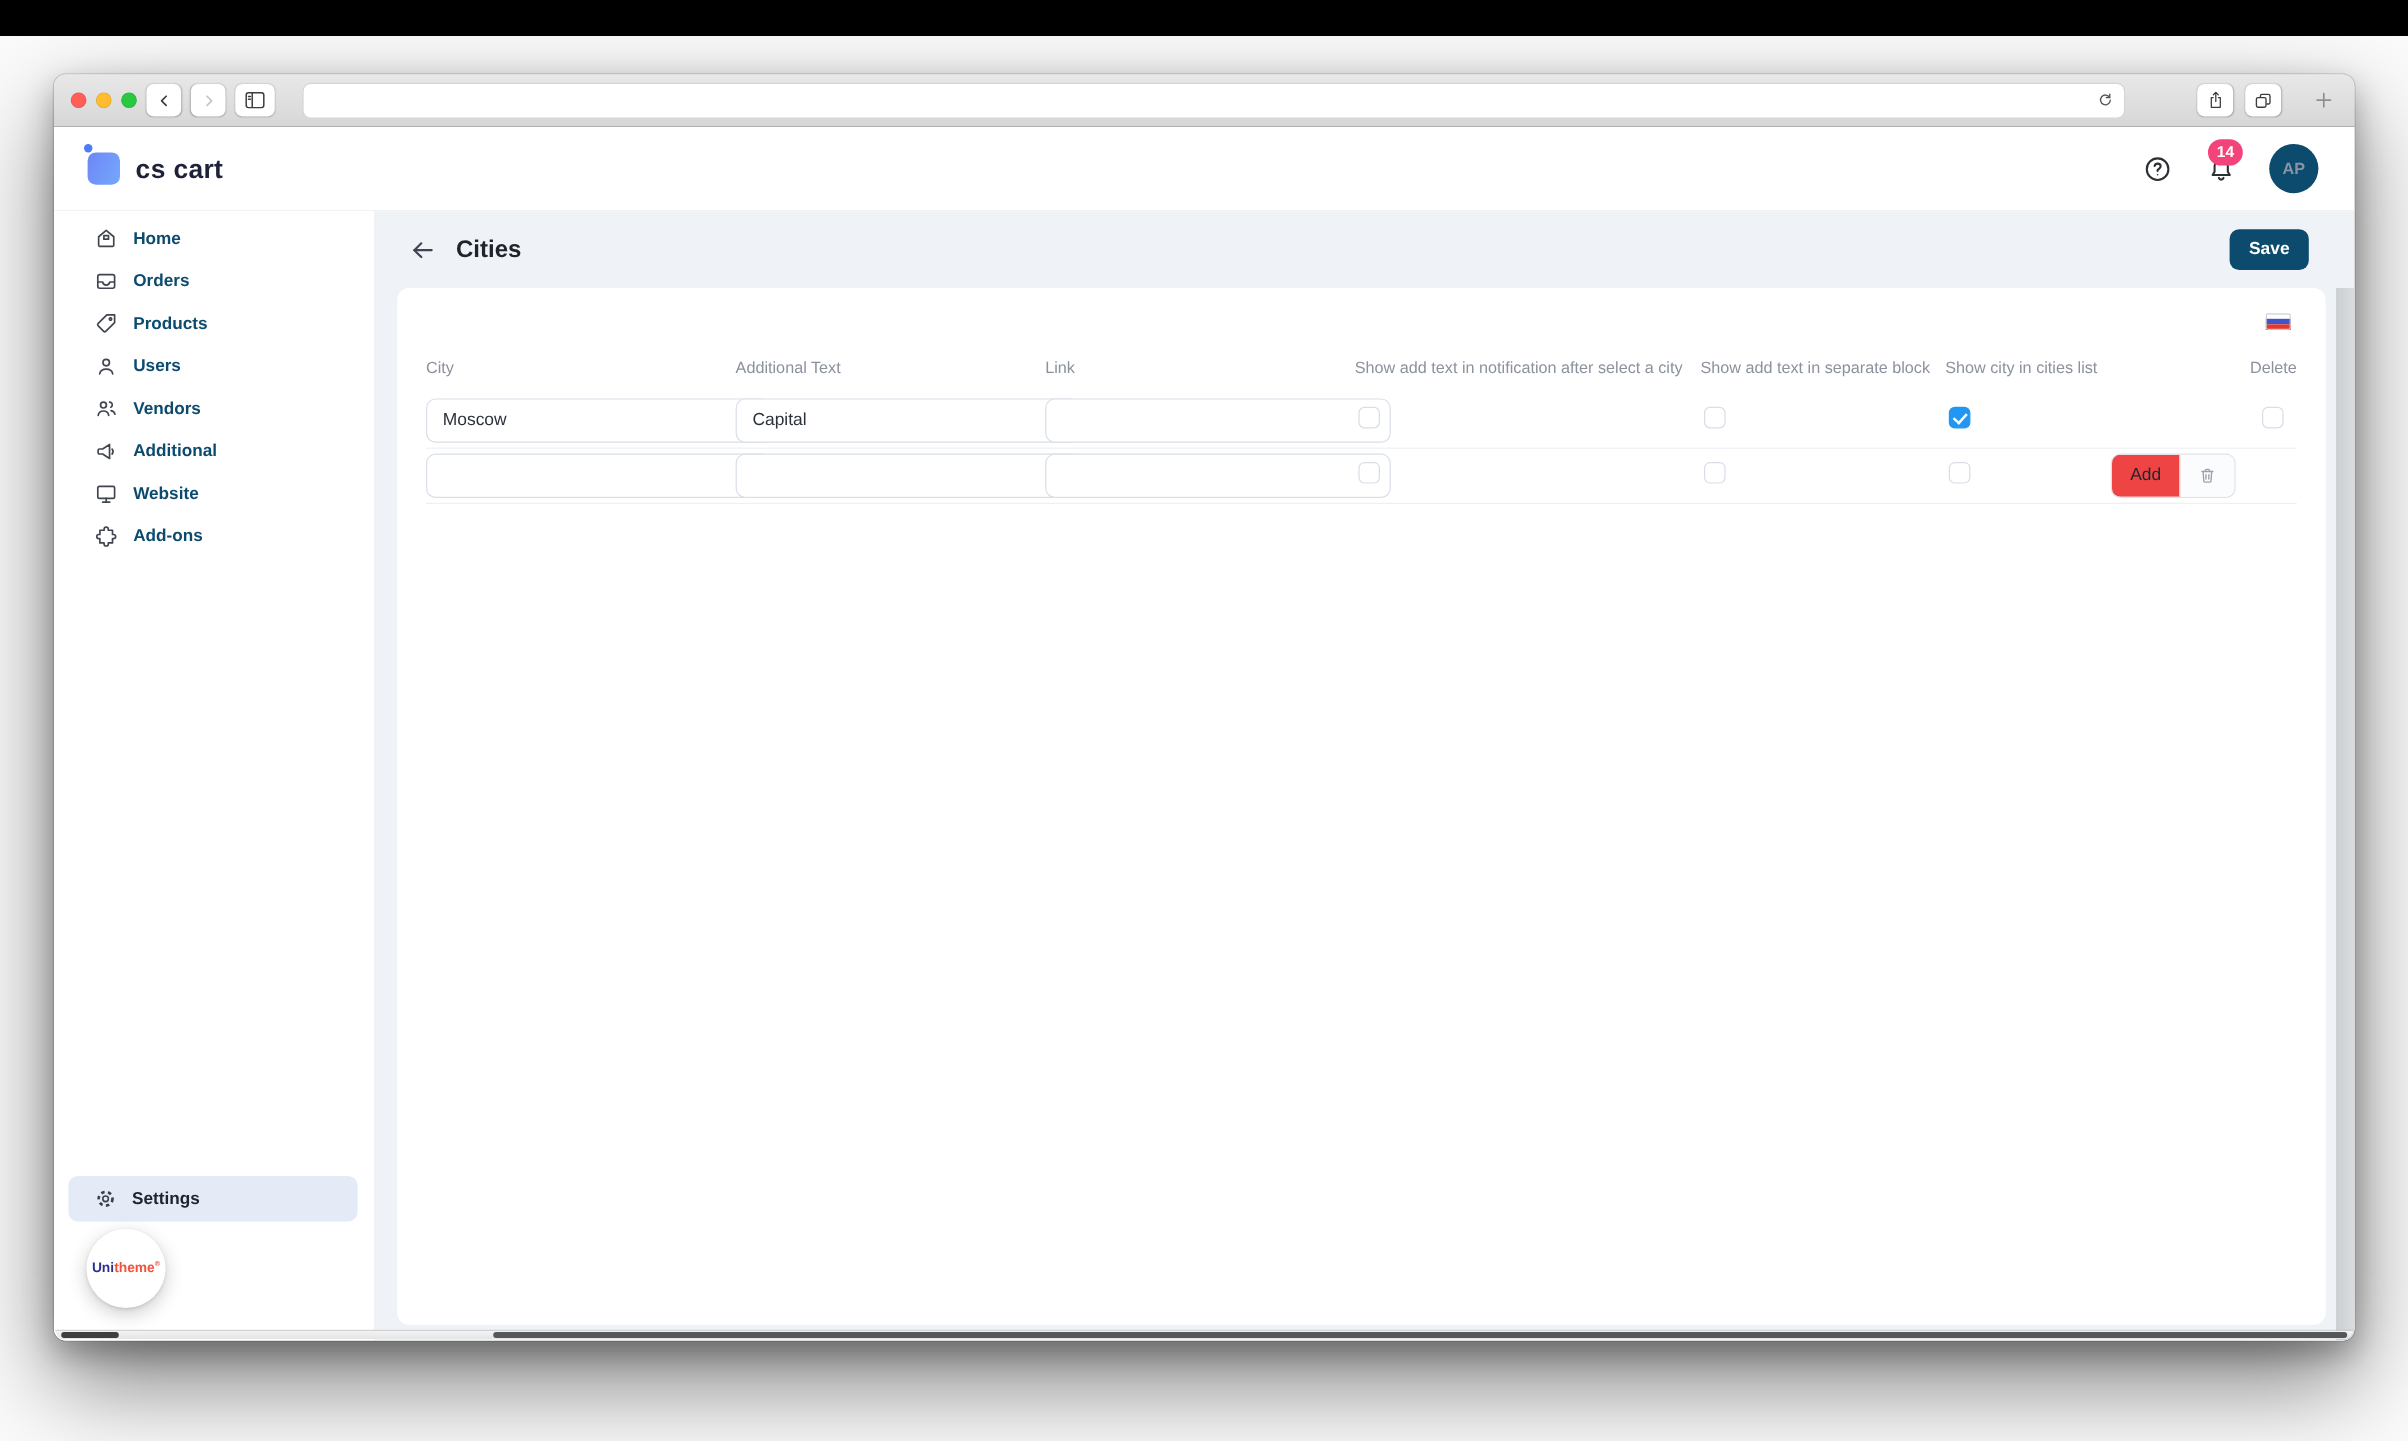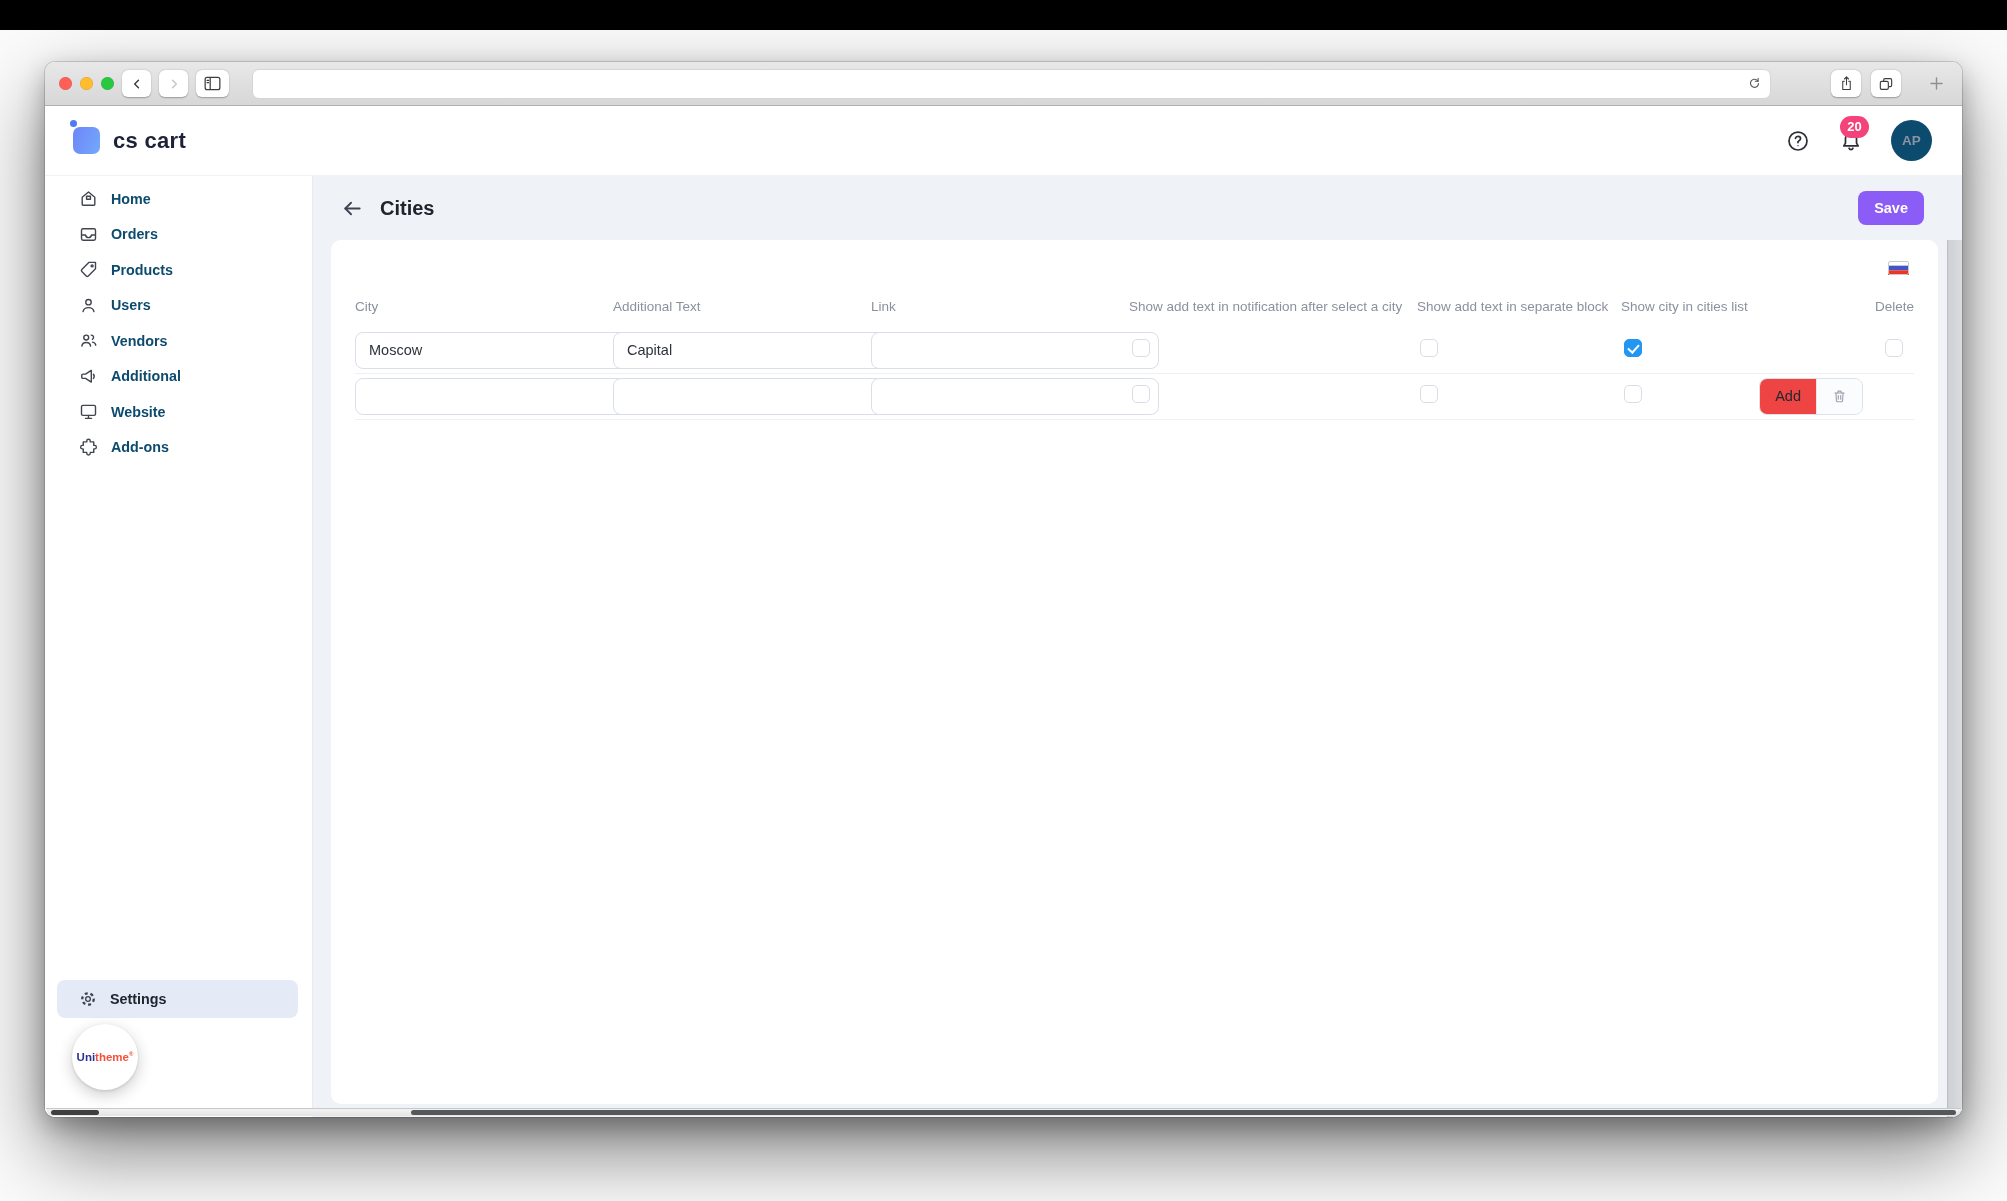--- a/index.html
+++ b/index.html
@@ -67,21 +67,21 @@
     box-shadow:0 5px 16px rgba(0,0,0,.2),0 1px 3px rgba(0,0,0,.12);display:flex;align-items:center;justify-content:center;
     font-size:11.5px;font-weight:800;cursor:pointer;}
   .uni-1{color:#2e3192}.uni-2{color:#f4503a}.uni-reg{color:#f4503a;font-size:6px;vertical-align:super;font-weight:700;}
 
   
   .main{flex:1;min-width:0;background:#eff3f8;display:flex;flex-direction:column;position:relative;}
   .main-header{height:64px;flex:none;display:flex;align-items:center;padding:0 20px 0 26px;}
   .back-btn{background:none;border:none;color:#3f4450;display:flex;cursor:pointer;padding:2px;}
   .page-title{margin-left:14px;font-size:20px;font-weight:700;color:#20242c;}
   .save-btn{margin-left:auto;margin-right:18px;height:34px;padding:0 16px;border:none;border-radius:8px;
-    background:#8b5cf6;color:#fff;font-size:14.5px;font-weight:600;cursor:pointer;font-family:inherit;}
+    background:#0c4a6e;color:#fff;font-size:14.5px;font-weight:600;cursor:pointer;font-family:inherit;}
 
   .card{flex:1;min-height:0;margin:0 24px 13px 18px;background:#fff;border-radius:10px;padding:0 24px;
     display:flex;flex-direction:column;}
   .flag-row{padding-top:21px;display:flex;justify-content:flex-end;}
   .flag{margin-right:5px;cursor:pointer;display:flex;}
 
   .tgrid{display:grid;grid-template-columns:258px 258px 258px 288px 204px 240px 1fr;align-items:center;}
   .thead{margin-top:22px;align-items:start;color:#8b919d;font-size:13.5px;line-height:1.55;font-weight:400;}
   .th-notif{max-width:285px;}
   .th-sep{max-width:195px;}
@@ -190,21 +190,21 @@
               <circle cx="12" cy="12" r="8.3"></circle>
               <path d="M9.7 9.5A2.35 2.35 0 0 1 12 7.7c1.3 0 2.35.9 2.35 2.1 0 1.5-1.6 1.8-2.35 2.9v.7"></path>
               <circle cx="12" cy="16.3" r=".6" fill="currentColor" stroke="none"></circle>
             </svg>
         </span>
         <span class="icon-btn">
           <svg width="26" height="26" viewBox="0 0 24 24" fill="none" stroke="currentColor" stroke-width="1.6" stroke-linejoin="round">
               <path d="M18.6 16.5H5.4l1.5-2.6V9.6A5.1 5.1 0 0 1 12 4.5a5.1 5.1 0 0 1 5.1 5.1v4.3z"></path>
               <path d="M10.2 18.7a1.9 1.9 0 0 0 3.6 0" stroke-linecap="round"></path>
             </svg>
-          <span class="notif-badge">20</span>
+          <span class="notif-badge">14</span>
         </span>
         <span class="avatar">AP</span>
       </div>
     </div>
 
     <div class="app-body">
 
       <nav class="sidebar">
         <div class="nav-item">
           <span class="nav-ic">

